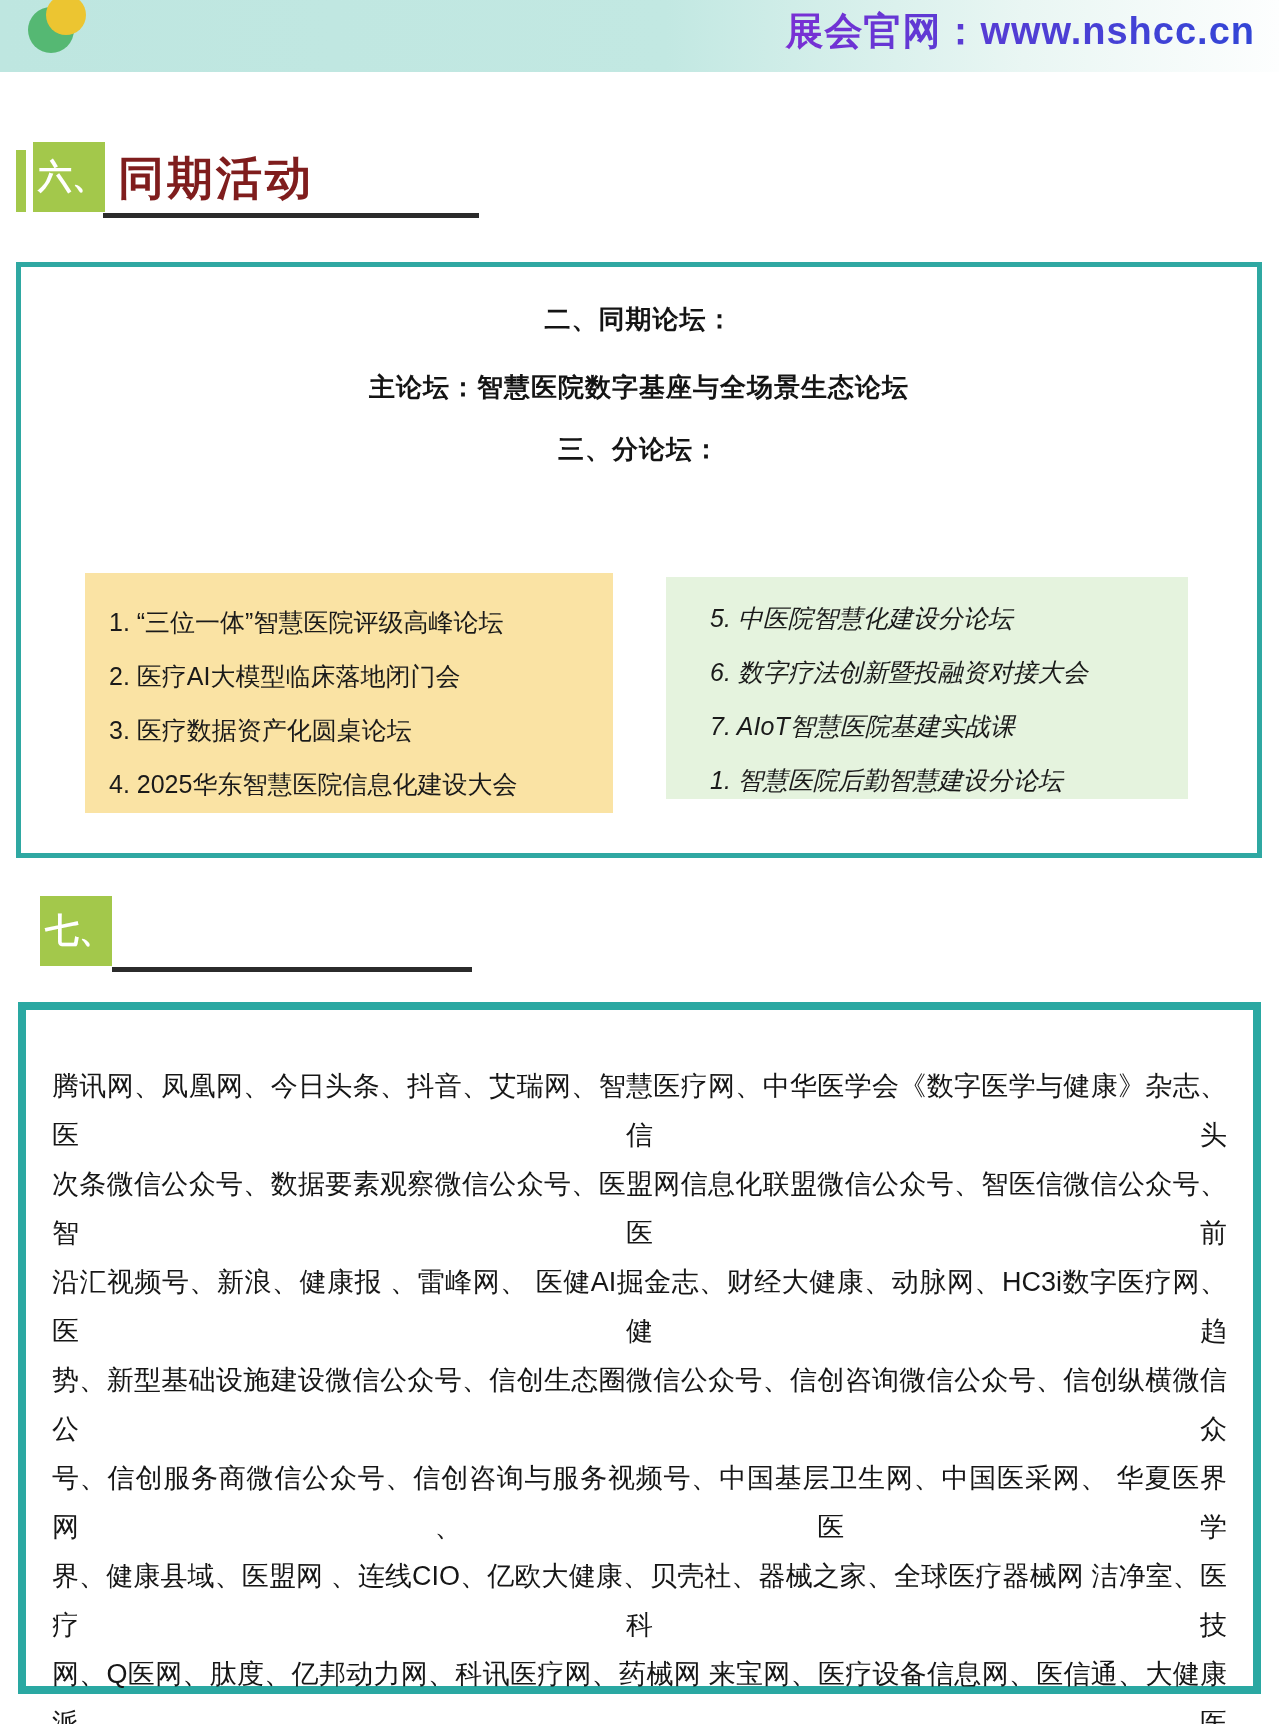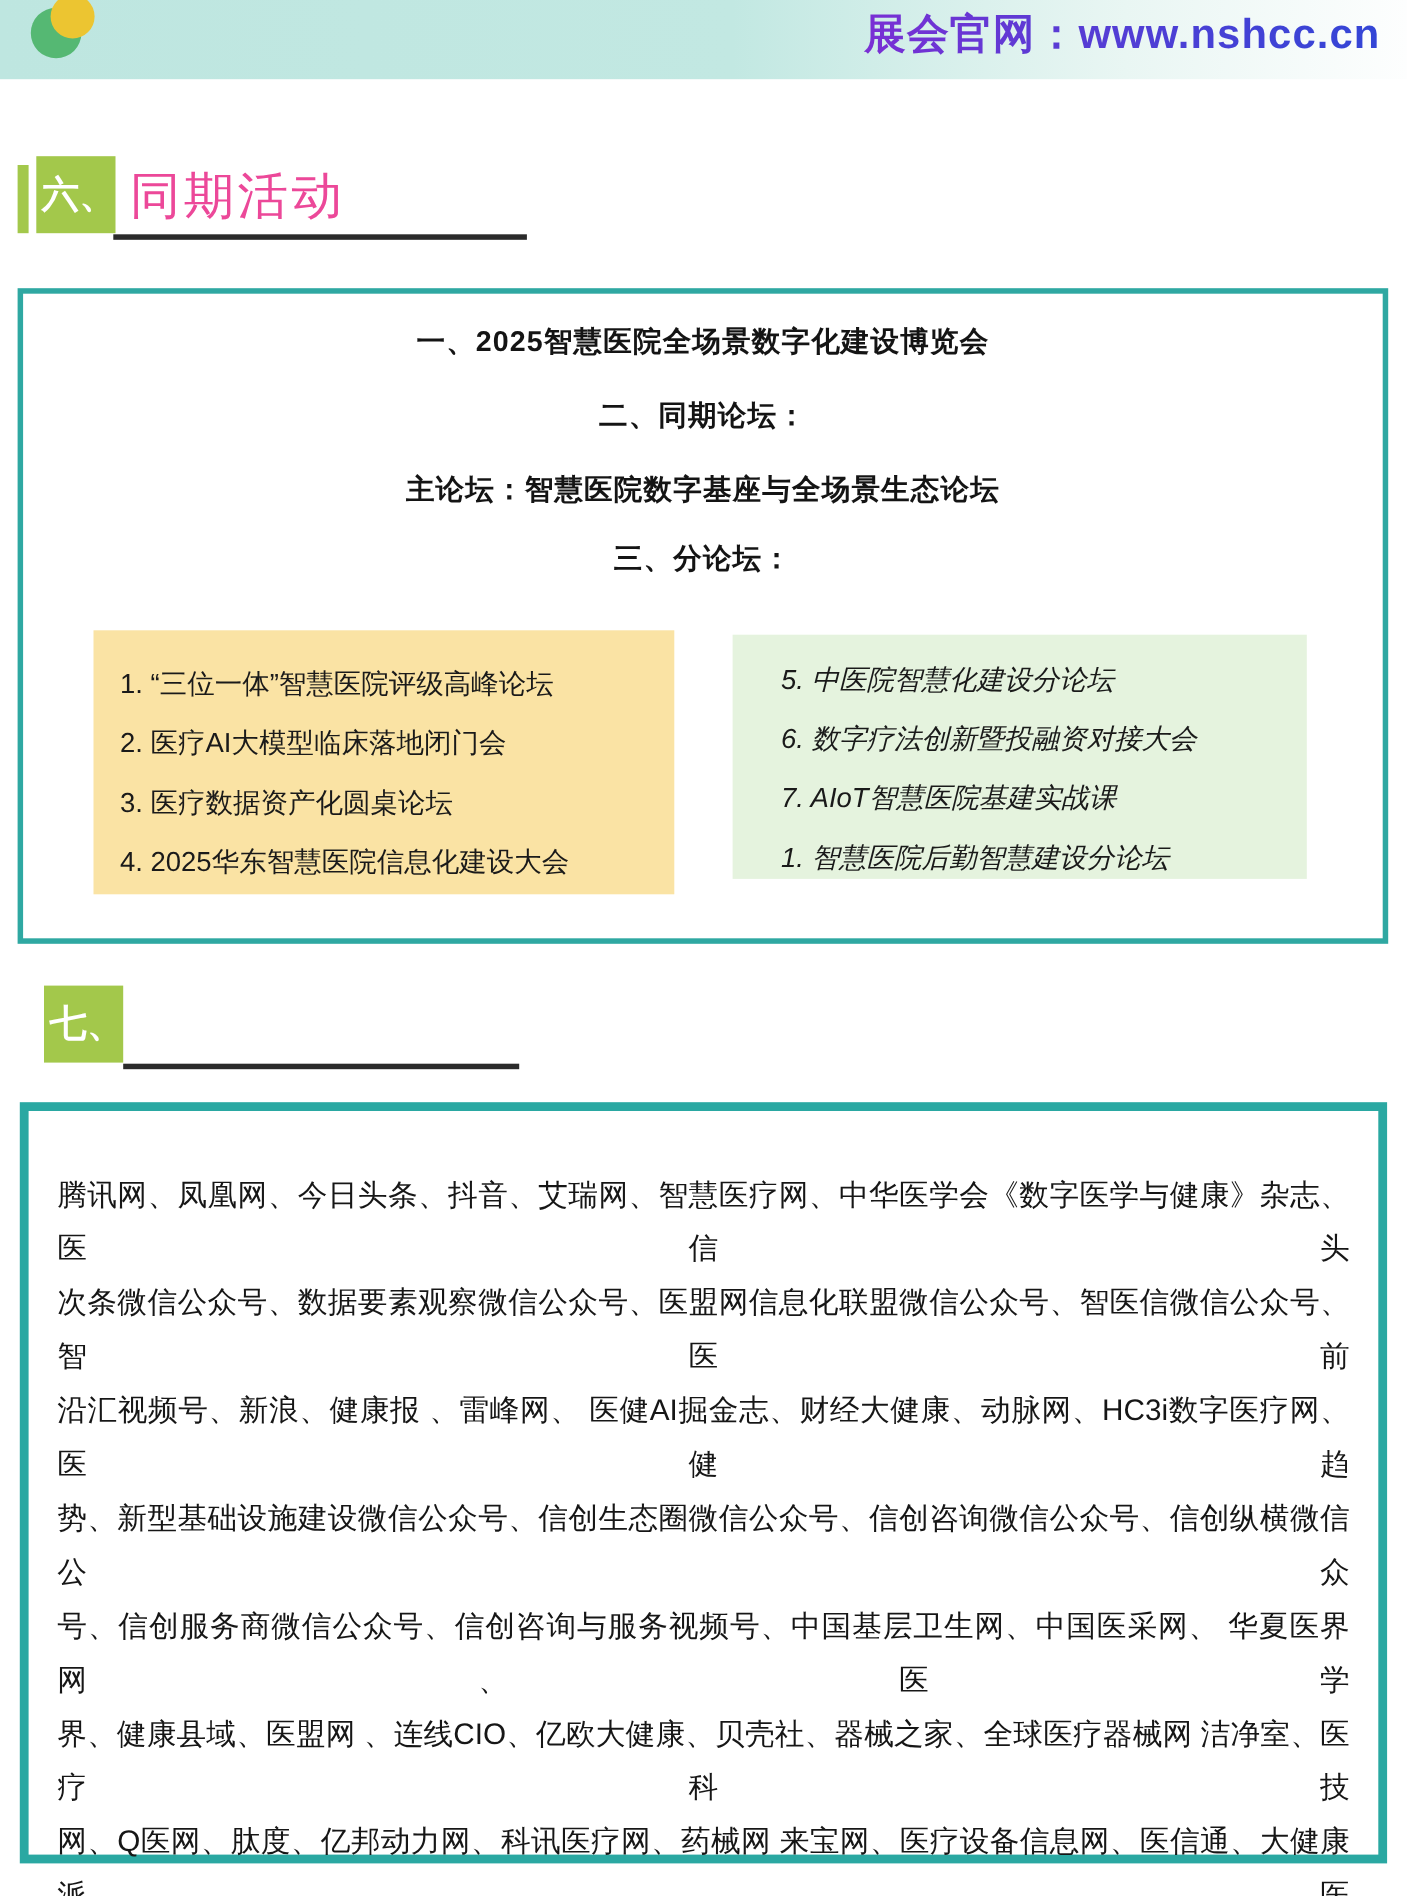--- a/index.html
+++ b/index.html
@@ -53,21 +53,21 @@
   }
   .sec-numbox {
     position: absolute;
     width: 72px; height: 70px; background: #a3c84b;
     color: #ffffff; font-size: 34px; font-weight: 700;
     display: flex; align-items: center; justify-content: center;
     padding-left: 6px;
   }
   .sec-title {
     position: absolute; left: 118px; top: 6px;
-    font-size: 46px; font-weight: 400; color: #ec4899;
+    font-size: 46px; font-weight: 700; color: #7f1d1d;
     letter-spacing: 3px; white-space: nowrap;
   }
   .sec-underline {
     position: absolute; height: 5px; background: #2b2b2b;
   }
   .sec6 { top: 142px; width: 1279px; height: 80px; }
   .sec6 .sec-numbox { left: 33px; top: 0; }
   .sec6 .sec-underline { left: 103px; top: 71px; width: 376px; }
   .sec7 { top: 896px; width: 1279px; height: 80px; }
   .sec7 .sec-numbox { left: 40px; top: 0; }
@@ -144,21 +144,20 @@
   </div>
 
   <div class="sec-header sec6">
     <div class="sec-bar"></div>
     <div class="sec-numbox">六、</div>
     <div class="sec-title">同期活动</div>
     <div class="sec-underline"></div>
   </div>
 
   <div class="activity-box">
-    <div class="b1-line b1-1">一、2025智慧医院全场景数字化建设博览会</div>
     <div class="b1-line b1-2">二、同期论坛：</div>
     <div class="b1-line b1-3">主论坛：智慧医院数字基座与全场景生态论坛</div>
     <div class="b1-line b1-4">三、分论坛：</div>
 
     <div class="forum-panel forum-yellow">
       <div class="forum-item">1. “三位一体”智慧医院评级高峰论坛</div>
       <div class="forum-item">2. 医疗AI大模型临床落地闭门会</div>
       <div class="forum-item">3. 医疗数据资产化圆桌论坛</div>
       <div class="forum-item">4. 2025华东智慧医院信息化建设大会</div>
     </div>

